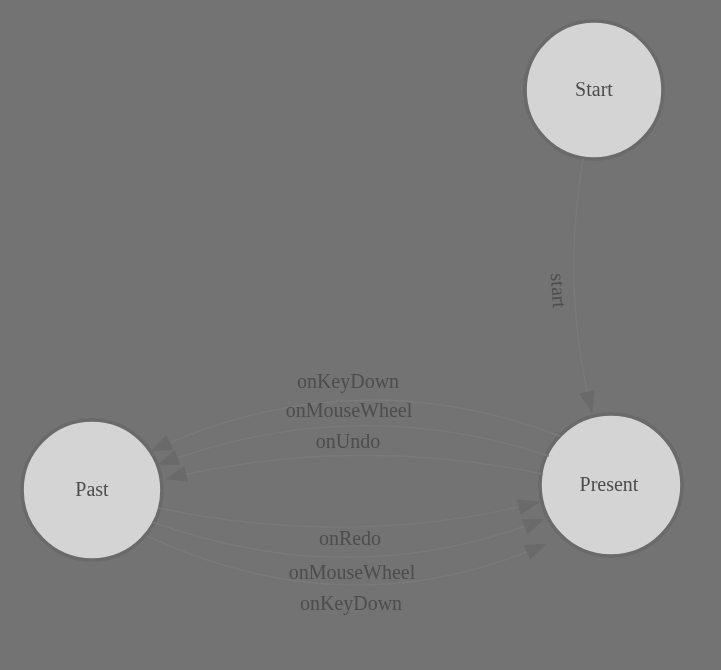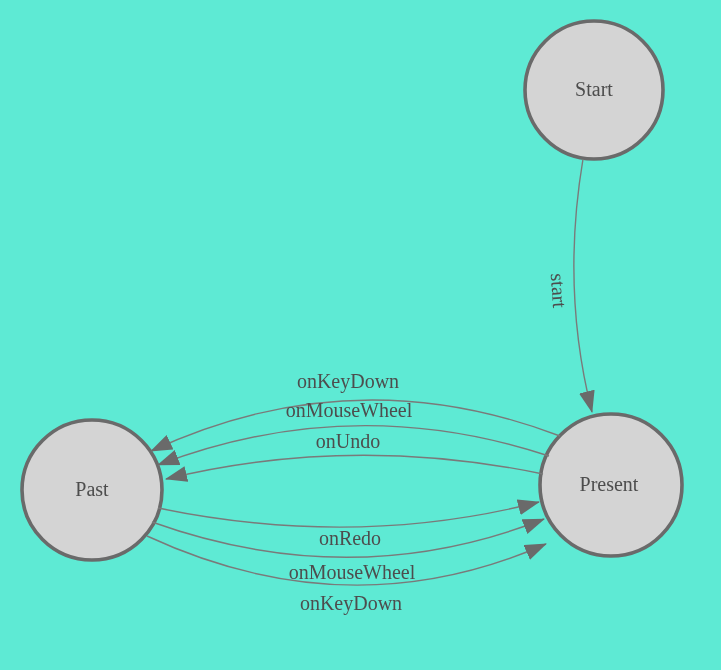--- a/index.html
+++ b/index.html
@@ -7,21 +7,21 @@
     padding: 0;
     background: #ffffff;
     width: 721px;
     height: 670px;
     overflow: hidden;
   }
   .stage {
     position: relative;
     width: 721px;
     height: 670px;
-    background: #5eead4;
+    background: #737373;
   }
   svg { display: block; }
   .node-circle {
     stroke: #6a6a6a;
     stroke-width: 3.6px;
   }
   .node-label {
     font-family: "Liberation Serif", "DejaVu Serif", serif;
     font-size: 20px;
     fill: #4d4d4d;

